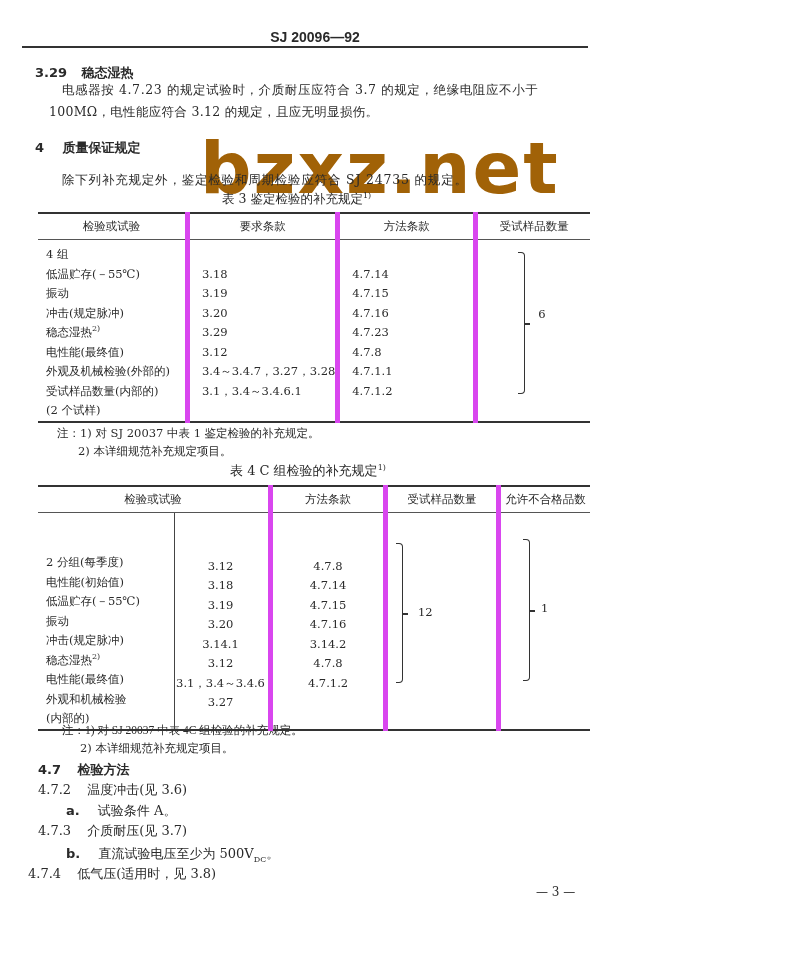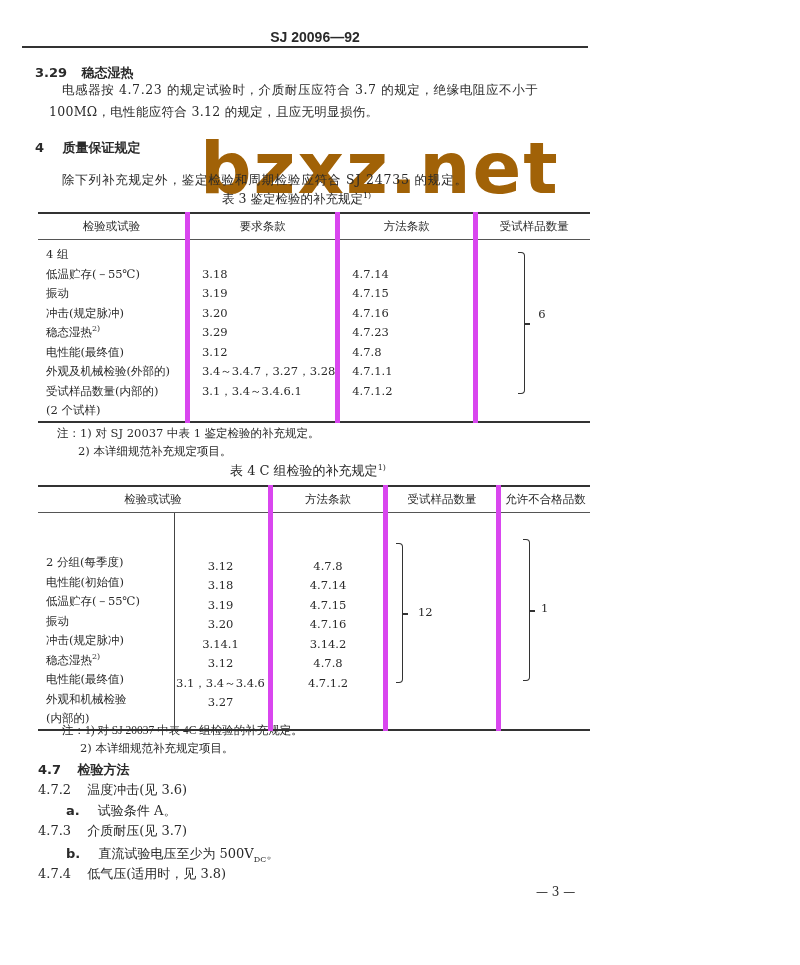--- a/index.html
+++ b/index.html
@@ -201,19 +201,19 @@
     <span style="margin-left:14px;text-align:right;">试验条件   A。</span>
   </div>
   <div class="abs" style="left:38px;top:822px;font-size:13px;">
     <span>4.7.3</span>
     <span style="margin-left:12px;">介质耐压(见 3.7)</span>
   </div>
   <div class="abs" style="left:66px;top:845px;font-size:13px;">
     <span class="bold">b.</span>
     <span style="margin-left:14px;">直流试验电压至少为 500V</span><span class="sub">DC</span><span>。</span>
   </div>
-  <div class="abs" style="left:38px;top:865px;font-size:13px;">
+  <div class="abs" style="left:28px;top:865px;font-size:13px;">
     <span>4.7.4</span>
     <span style="margin-left:12px;">低气压(适用时，见 3.8)</span>
   </div>
 
   <div class="abs" style="left:536px;top:885px;font-size:12px;">— 3 —</div>
 </div>
 
 </body></html>

